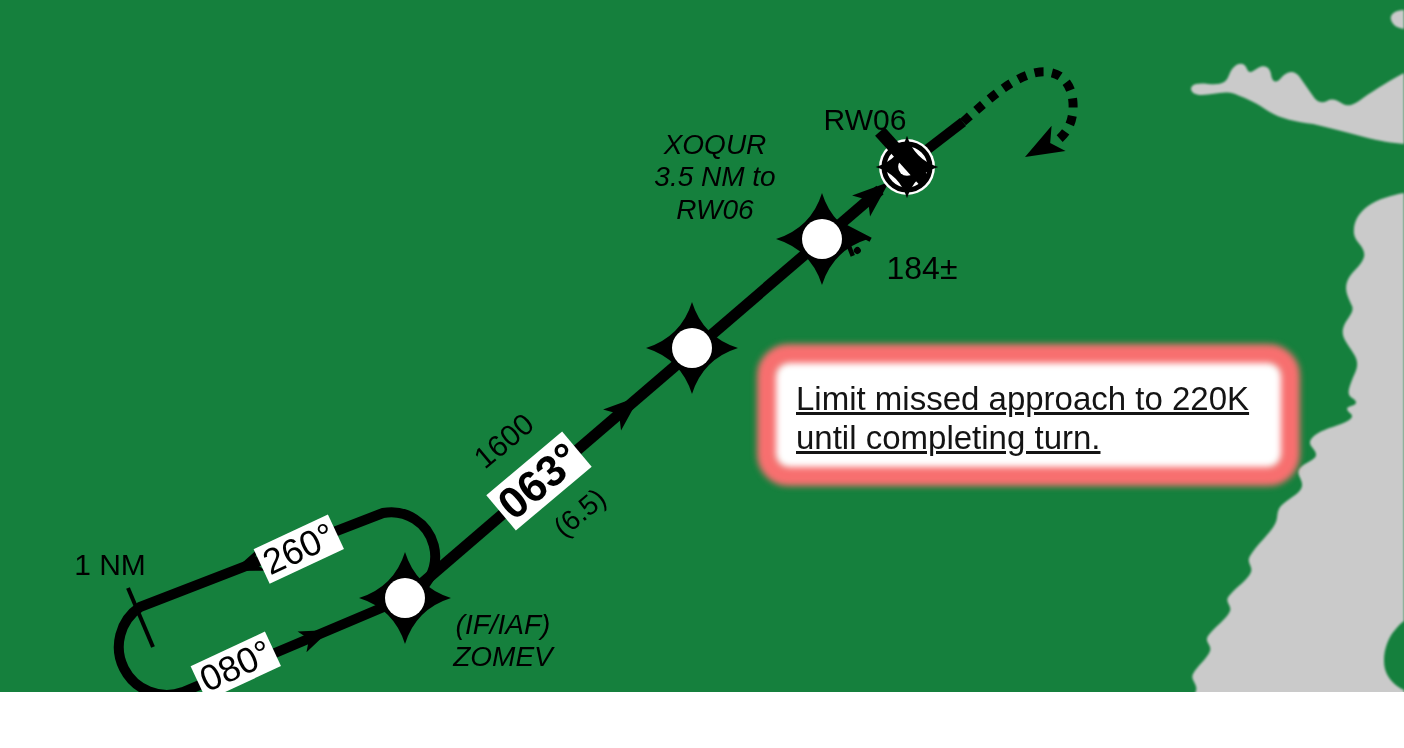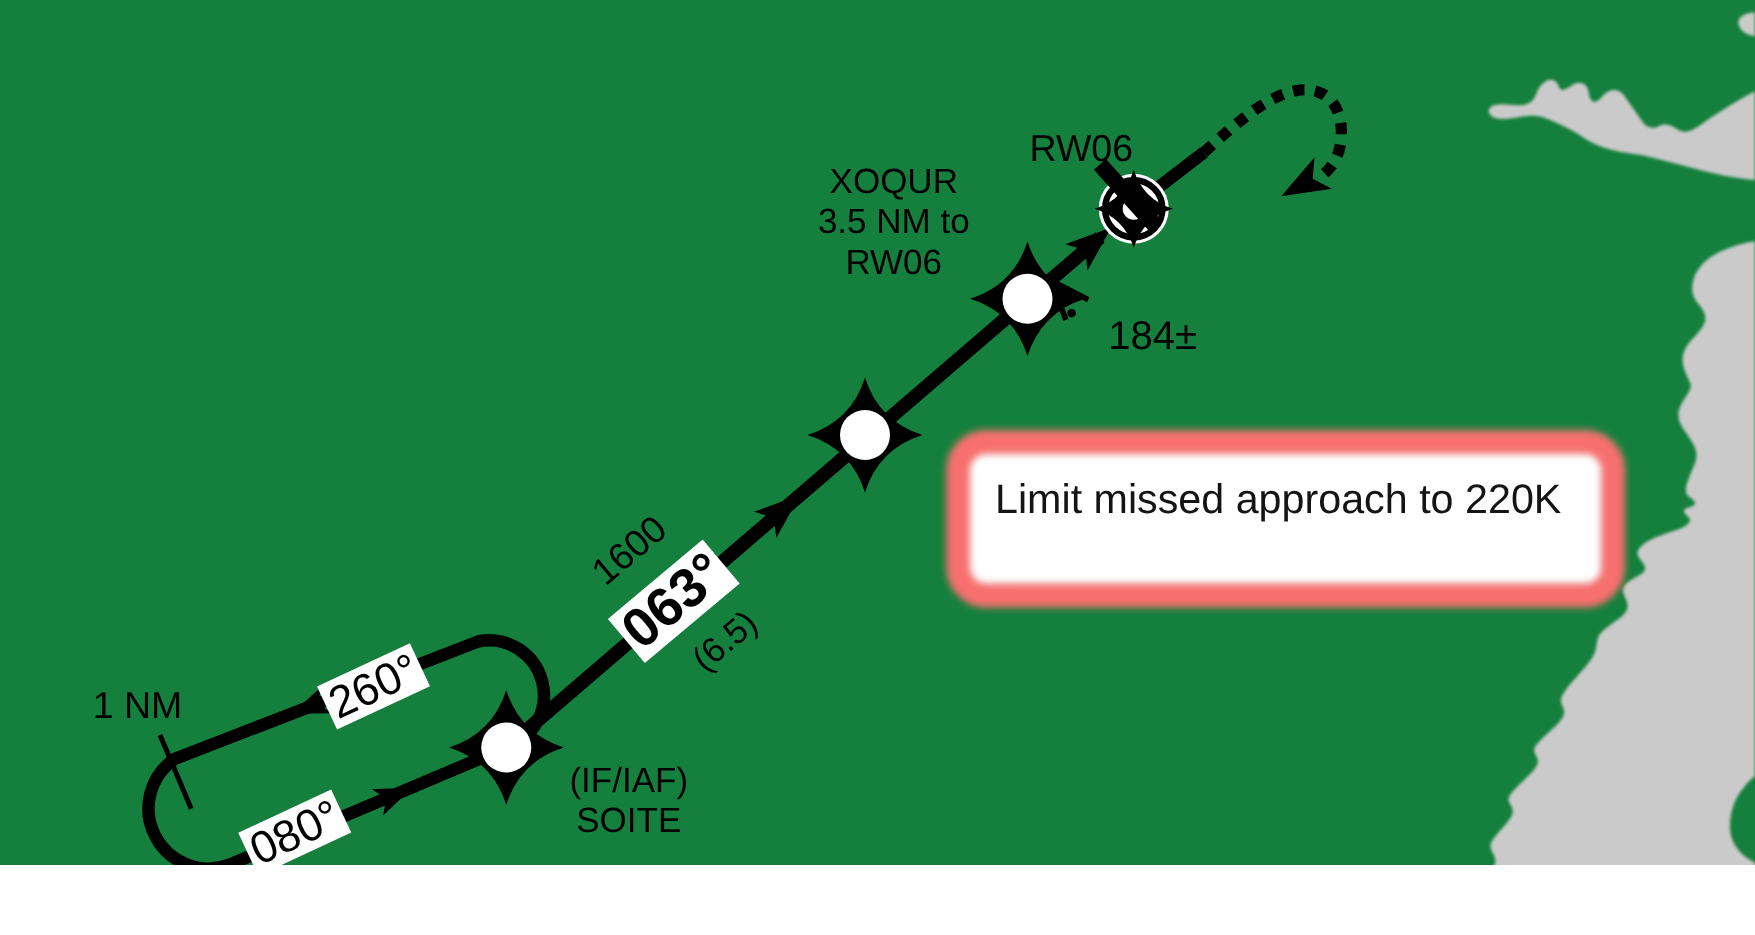--- a/index.html
+++ b/index.html
@@ -5,32 +5,32 @@
   html,body{margin:0;padding:0;background:#ffffff;}
   .stage{
     position:relative;width:1404px;height:692px;background:#15803d;overflow:hidden;
     font-family:"Liberation Sans",sans-serif;color:var(--ink,#000);
   }
   .chart-svg{position:absolute;left:0;top:0;z-index:1;}
   .lbl{
     position:absolute;z-index:2;white-space:nowrap;line-height:1.0;
     transform:translate(-50%,-50%);color:var(--ink,#000);
   }
-  .lbl .ln{line-height:1.16;text-align:center;}
+  .lbl .ln{line-height:1.16;text-align:center;font-style:italic;}
   .bgw{background:#ffffff;padding:1px 4px;}
   .rot40{transform:translate(-50%,-50%) rotate(-40deg);}
   .rot25{transform:translate(-50%,-50%) rotate(-25deg);}
   .note-box{
     position:absolute;z-index:3;left:757px;top:344px;width:543px;height:142px;
     box-sizing:border-box;border:19px solid var(--note_red,#f76f6f);border-radius:32px;
     background:#ffffff;background-clip:padding-box;filter:blur(3px);
   }
   .note-text{
     position:absolute;z-index:4;left:796px;top:379px;width:492px;
-    font-size:33px;line-height:39px;color:#141414;letter-spacing:0px;
+    font-size:33px;line-height:39px;color:#141414;letter-spacing:0px;text-decoration:underline;
   }
 </style>
 </head>
 <body>
 
 <div class="stage">
 
   <svg class="chart-svg" width="1404" height="748" viewBox="0 0 1404 748">
     <defs>
       <path id="arr" d="M0 0 L-32 -12 L-24 0 L-32 12 Z"></path>
@@ -105,31 +105,32 @@
 
   <div class="lbl" style="left:715px;top:178px;font-size:28px;">
     <div class="ln">XOQUR</div>
     <div class="ln">3.5 NM to</div>
     <div class="ln">RW06</div>
   </div>
 
 
   <div class="lbl" style="left:503px;top:641px;font-size:28px;">
     <div class="ln">(IF/IAF)</div>
-    <div class="ln">SOITE</div>
+    <div class="ln">ZOMEV</div>
   </div>
 
   <div class="lbl rot40" style="left:504px;top:441px;font-size:30px;">1600</div>
   <div class="lbl rot40 bgw" style="left:539px;top:481px;font-size:44px;font-weight:bold;">063°</div>
   <div class="lbl rot40" style="left:580px;top:513px;font-size:28px;">(6.5)</div>
 
   <div class="lbl rot25 bgw" style="left:299px;top:549px;font-size:36px;">260°</div>
   <div class="lbl rot25 bgw" style="left:236px;top:666px;font-size:36px;">080°</div>
   <div class="lbl" style="left:110px;top:565px;font-size:30px;">1 NM</div>
 
   <div class="lbl" style="left:922px;top:268px;font-size:32px;">184±</div>
 
   <div class="note-box"></div>
   <div class="note-text">
     <div>Limit missed approach to 220K</div>
+    <div>until completing turn.</div>
   </div>
 
 </div>
 
 </body></html>

